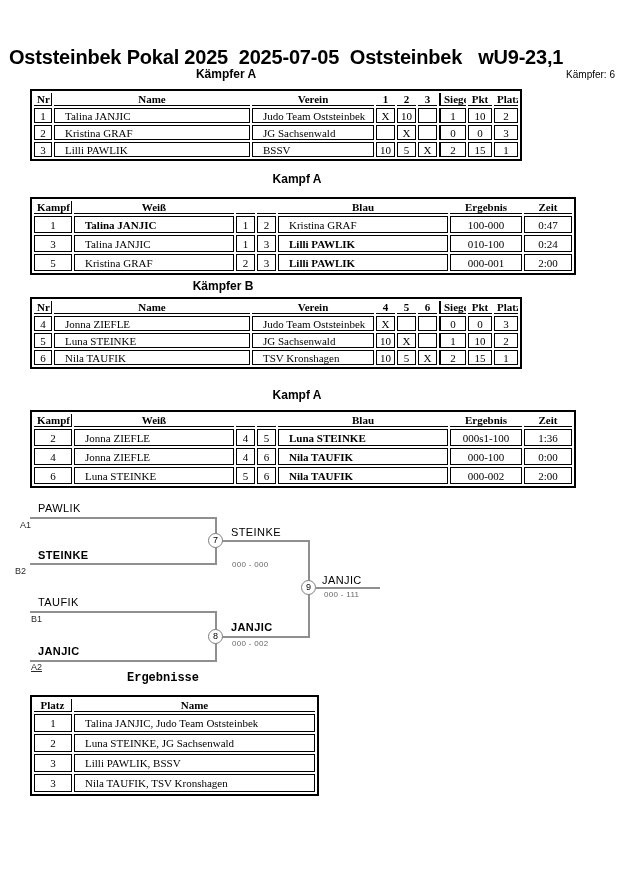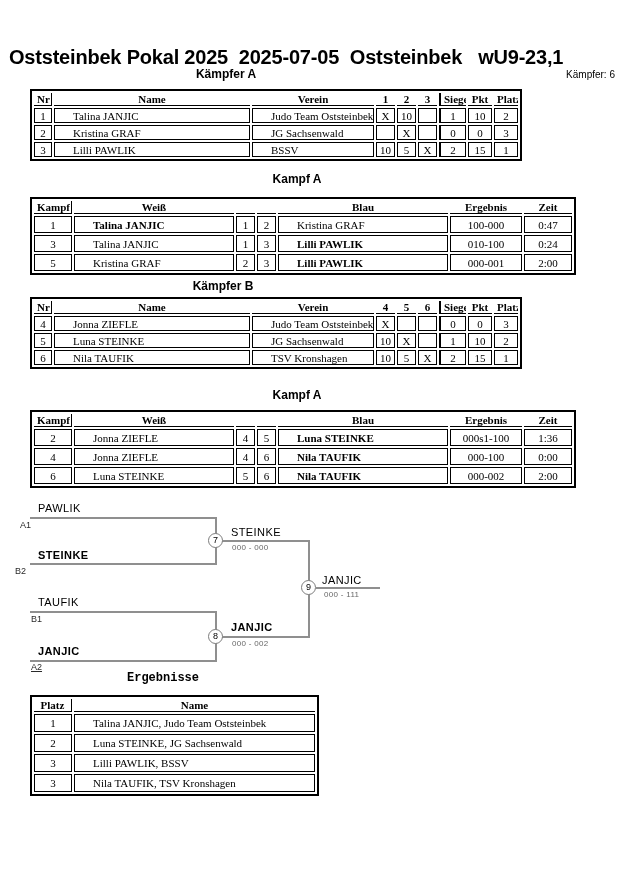--- a/index.html
+++ b/index.html
@@ -10,21 +10,21 @@
   .subcount{position:absolute;left:470px;top:69px;width:145px;text-align:right;font-size:10px;}
   .h2{position:absolute;font-size:12px;font-weight:bold;text-align:center;width:150px;white-space:nowrap;}
   table.tbl{position:absolute;border:2px solid #000;border-collapse:separate;
             border-spacing:2px;table-layout:fixed;background:#fff;font-family:Liberation Serif, serif;}
   .tbl td{border:1px solid #000;font-size:11px;padding:0 3px;overflow:hidden;
           white-space:nowrap;box-sizing:border-box;text-align:center;}
   .tbl th{border:none;border-bottom:1px solid #000;font-size:11px;font-weight:bold;
           padding:0 3px;overflow:hidden;white-space:nowrap;box-sizing:border-box;text-align:center;}
   .tbl th.first{border-right:1px solid #000;}
   .tbl th.sep, .tbl td.sep{border-left:2px solid #000;}
-  .tbl td.l{text-align:left;padding-left:18px;}
+  .tbl td.l{text-align:left;padding-left:10px;}
   .b{font-weight:bold;}
   .kaempfer th{height:13px;} .kaempfer td{height:15px;}
   .kampf th{height:13px;}   .kampf td{height:17px;}
   .erg th{height:13px;}     .erg td{height:18px;}
   .hl,.vl{position:absolute;background:#8f8f8f;}
   .hl{height:2px;} .vl{width:2px;}
   .circle{position:absolute;width:13px;height:13px;border:1.5px solid #7d7d7d;border-radius:50%;
           background:#fff;font-size:9px;line-height:13px;text-align:center;z-index:2;}
   .bname{position:absolute;font-size:11px;letter-spacing:0.4px;white-space:nowrap;}
   .seed{position:absolute;font-size:9px;color:#2a2a2a;white-space:nowrap;}
@@ -281,21 +281,21 @@
     <div class="hl" style="left:222px;top:540px;width:88px;"></div>
     <div class="hl" style="left:222px;top:636px;width:88px;"></div>
     <div class="vl" style="left:308px;top:540px;height:98px;"></div>
     <div class="hl" style="left:316px;top:587px;width:64px;"></div>
 
     <div class="circle" style="left:208px;top:533px;">7</div>
     <div class="circle" style="left:208px;top:629px;">8</div>
     <div class="circle" style="left:301px;top:580px;">9</div>
 
     <div class="bname" style="left:231px;top:526px;">STEINKE</div>
-    <div class="score" style="left:232px;top:543px;">000 - 000</div>
+    <div class="score" style="left:232px;top:560px;">000 - 000</div>
     <div class="bname b" style="left:231px;top:621px;">JANJIC</div>
     <div class="score" style="left:232px;top:639px;">000 - 002</div>
     <div class="bname" style="left:322px;top:574px;">JANJIC</div>
     <div class="score" style="left:324px;top:590px;">000 - 111</div>
   </div>
 
   <div class="h2" style="left:88px;top:671px;font-family:Liberation Mono, monospace;">Ergebnisse</div>
   <table class="tbl erg" style="left:30px;top:695px;width:285px;">
     <colgroup>
         <col style="width:38px">

